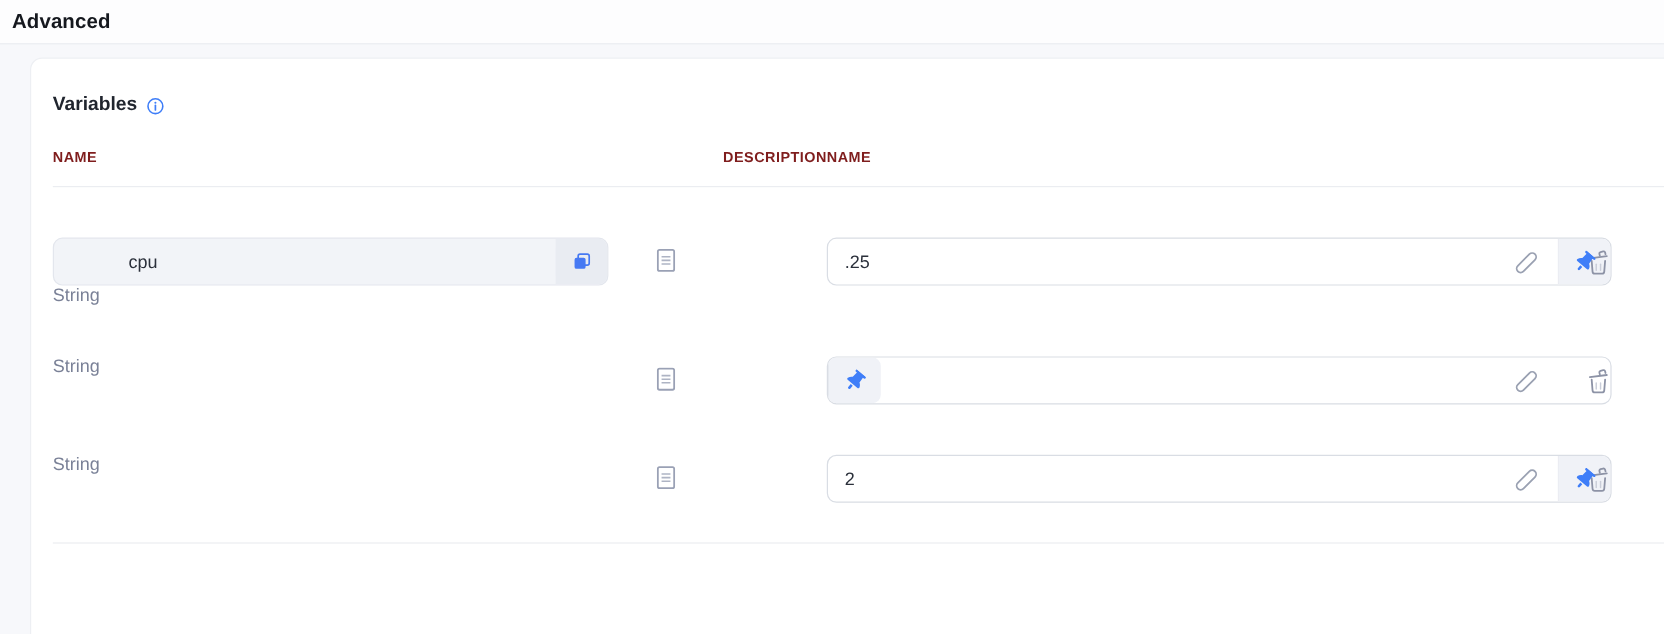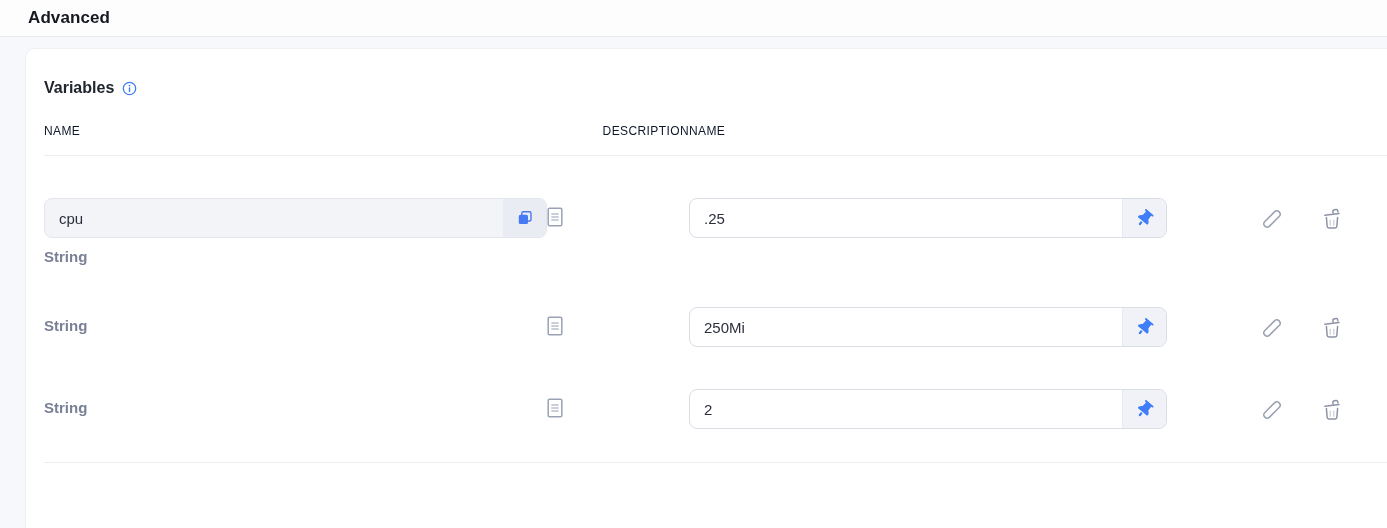--- a/index.html
+++ b/index.html
@@ -1,55 +1,55 @@
 <!DOCTYPE html>
 <html><head>
 <meta charset="utf-8">
 <style>
   * { margin:0; padding:0; box-sizing:border-box; }
   html,body { width:1387px; height:528px; overflow:hidden;
     font-family:"Liberation Sans", sans-serif; background:#f7f8fb; }
 
   .topbar { height:37px; background:#fdfdfe; border-bottom:1px solid #e9ebf0;
-    display:flex; align-items:center; padding:0 28px; }
+    display:flex; align-items:center; padding:0 10px; }
   .topbar h1 { font-size:17px; font-weight:700; color:#15181e; letter-spacing:.1px; }
 
   .card { position:absolute; left:25px; top:48px; width:1450px; height:620px;
     background:#ffffff; border:1px solid #edeff3; border-radius:10px;
     padding:30px 0 0 18px; }
 
   .section-head { display:flex; align-items:center; gap:8px; margin-bottom:27px; }
   .section-head h2 { font-size:16px; font-weight:700; color:#20252e;text-align:right; }
   .info-btn { display:inline-flex; border:none; background:transparent; cursor:pointer; padding:0; }
 
   .grid-cols { display:grid; grid-template-columns:447px 198px 550px auto; align-items:start; }
 
   .cols-header { padding-bottom:17px; border-bottom:1px solid #ebedf1; }
-  .col-label { font-size:12px; font-weight:400; color:#0f172a; letter-spacing:.4px; }
+  .col-label { font-size:12px; font-weight:700; color:#7f1d1d; letter-spacing:.4px; }
   .col-desc { padding-left:42px;text-align:right; }
 
   .rows { margin-top:42px; }
   .var-row { margin-bottom:42px; }
   .var-row:last-child { margin-bottom:0; }
 
   .input-group { display:flex; height:40px; border-radius:8px; overflow:hidden; }
-  .name-group { width:503px; background:#f2f4f8; border:1px solid #e3e6ed; }
+  .name-group { width:463px; background:#f2f4f8; border:1px solid #e3e6ed;padding-left:48px; }
   .name-group input { flex:1; border:none; outline:none; background:transparent;
     padding:0 14px; font-size:15px; color:#2b303b; font-family:inherit; }
   .name-addon { width:43px; background:#e9ecf2; border:none; cursor:pointer;
     display:flex; align-items:center; justify-content:center; border-radius:0 7px 7px 0; }
 
-  .value-group { width:478px; background:#ffffff; border:1px solid #d9dde4; }
+  .value-group { width:654px; background:#ffffff; border:1px solid #d9dde4; }
   .value-group input { flex:1; border:none; outline:none; background:transparent;
     padding:0 14px; font-size:15px; color:#2b303b; font-family:inherit; }
   .value-addon { width:44px; background:#f0f2f7; border:none; border-left:1px solid #e6e9ef;
     cursor:pointer; display:flex; align-items:center; justify-content:center;
     border-radius:0 7px 7px 0; }
 
-  .type-label { margin-top:10px; font-size:15px; color:#7a8197;font-weight:bold; }
+  .type-label { font-size:15px; color:#7a8197; }
 
   .desc-cell { padding-left:56px; padding-top:9px; }
   .icon-btn { border:none; background:transparent; cursor:pointer; padding:0;
     display:inline-flex; align-items:center; justify-content:center; }
 
   .actions-cell { display:flex; align-items:flex-start; padding-left:21px; padding-top:9px; gap:36px; }
   .actions-cell .icon-btn { width:24px; height:24px; }
 
   .bottom-divider { border:none; border-top:1px solid #ebedf1; margin-top:33px; }
 </style>
@@ -161,21 +161,20 @@
             <line x1="4.3" y1="7" x2="11.7" y2="7" stroke="#AEB4C4" stroke-width="1.3"></line>
             <line x1="4.3" y1="10" x2="11.7" y2="10" stroke="#AEB4C4" stroke-width="1.3"></line>
             <line x1="4.3" y1="13" x2="11.7" y2="13" stroke="#AEB4C4" stroke-width="1.3"></line>
           </svg>
         </span>
       </button>
     </div>
 
     <div>
       <div class="input-group value-group">
-        <input type="text" value="250Mi" style="">
         <button class="value-addon">
           <span style="display:inline-flex; transform:rotate(40deg)">
             <svg width="17" height="17" viewBox="0 0 384 512" fill="#3F7EF8">
               <path d="M32 32C32 14.3 46.3 0 64 0H320c17.7 0 32 14.3 32 32s-14.3 32-32 32H290.5l11.4 148.2c36.7 19.9 65.7 53.2 79.5 94.7l1 3c3.3 9.8 1.6 20.5-4.4 28.8s-15.7 13.3-26 13.3H32c-10.3 0-19.9-4.9-26-13.3s-7.7-19-4.4-28.8l1-3c13.8-41.5 42.8-74.8 79.5-94.7L93.5 64H64C46.3 64 32 49.7 32 32zM160 384h64v96c0 17.7-14.3 32-32 32s-32-14.3-32-32V384z"></path>
             </svg>
           </span>
         </button>
       </div>
     </div>
 

